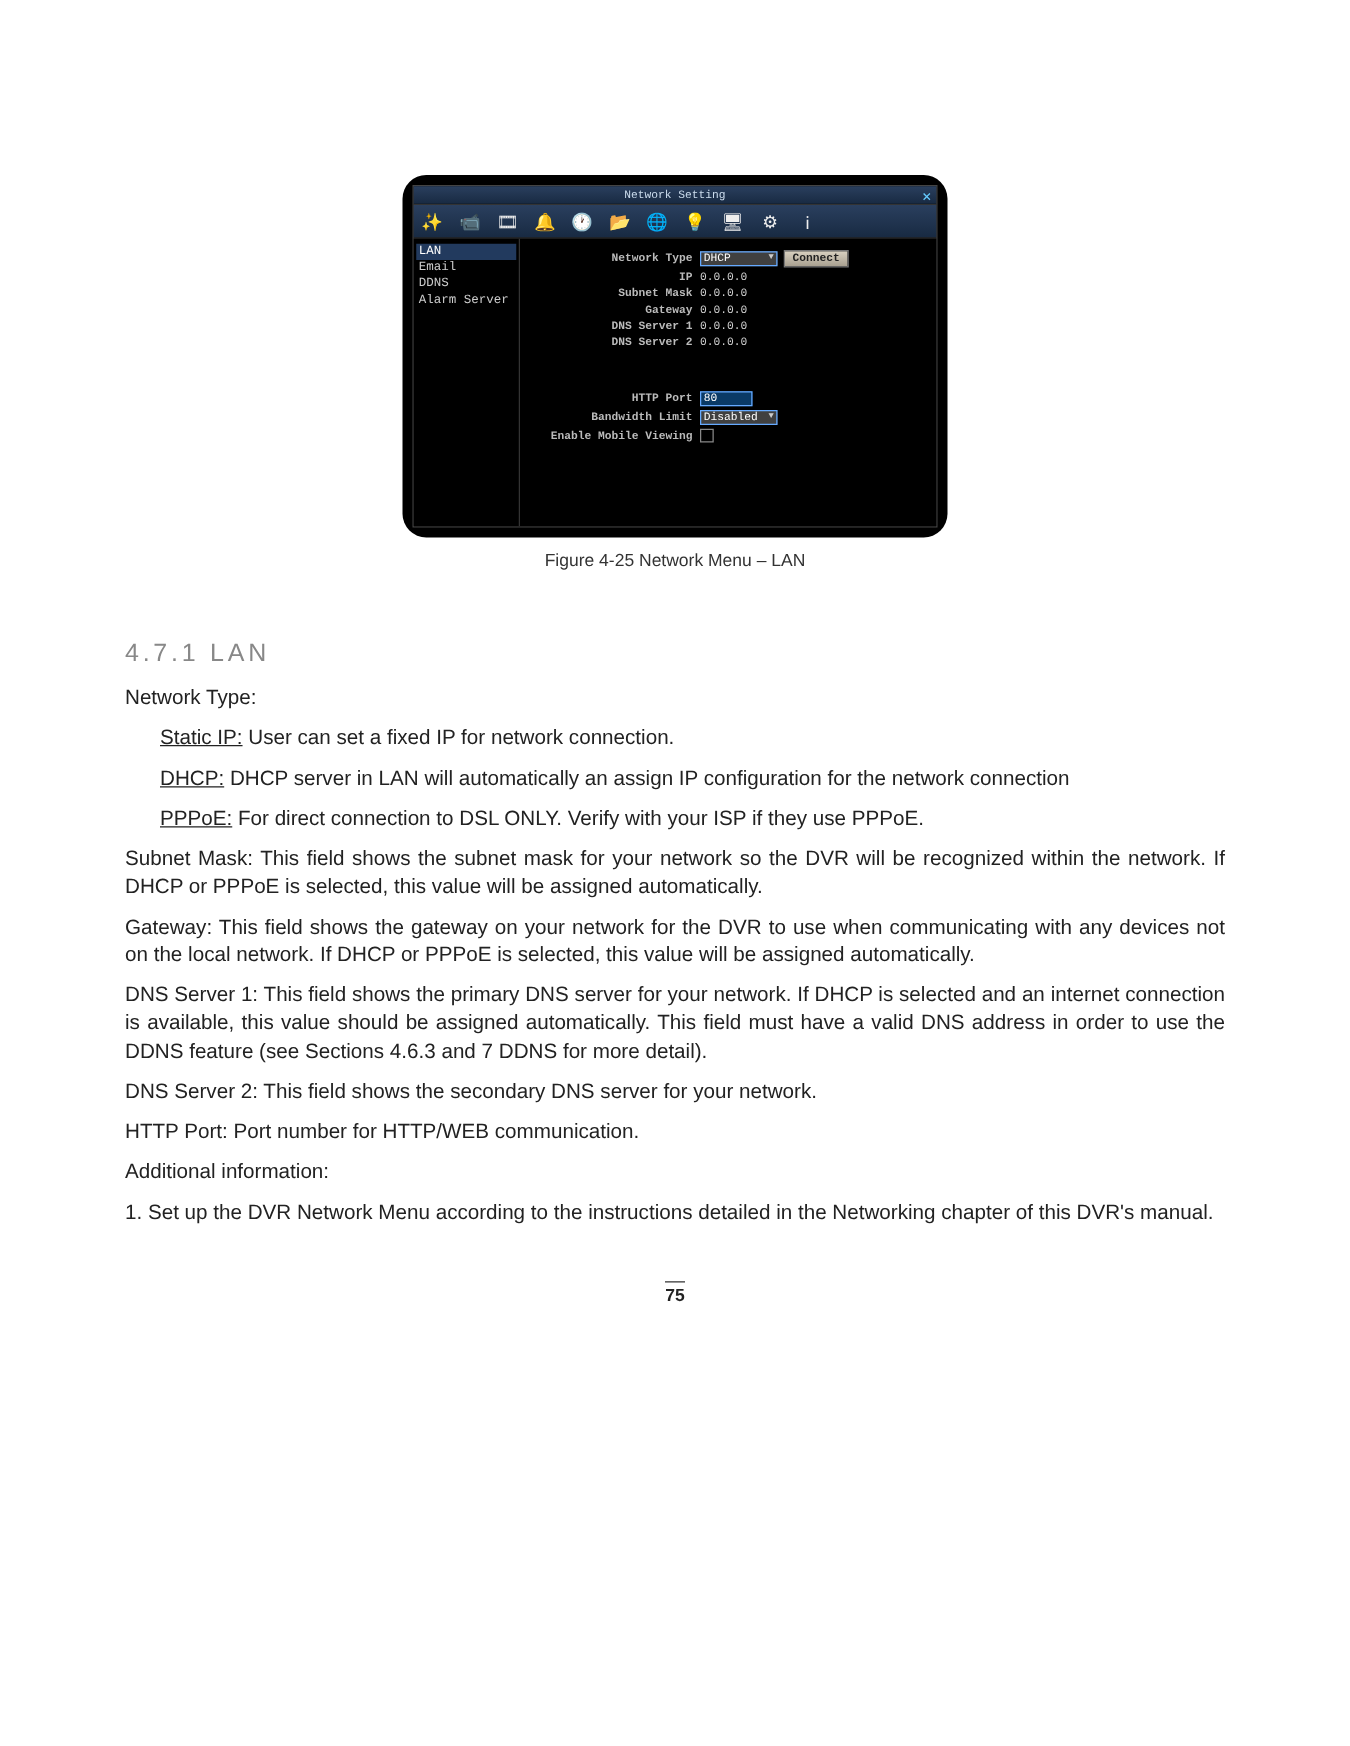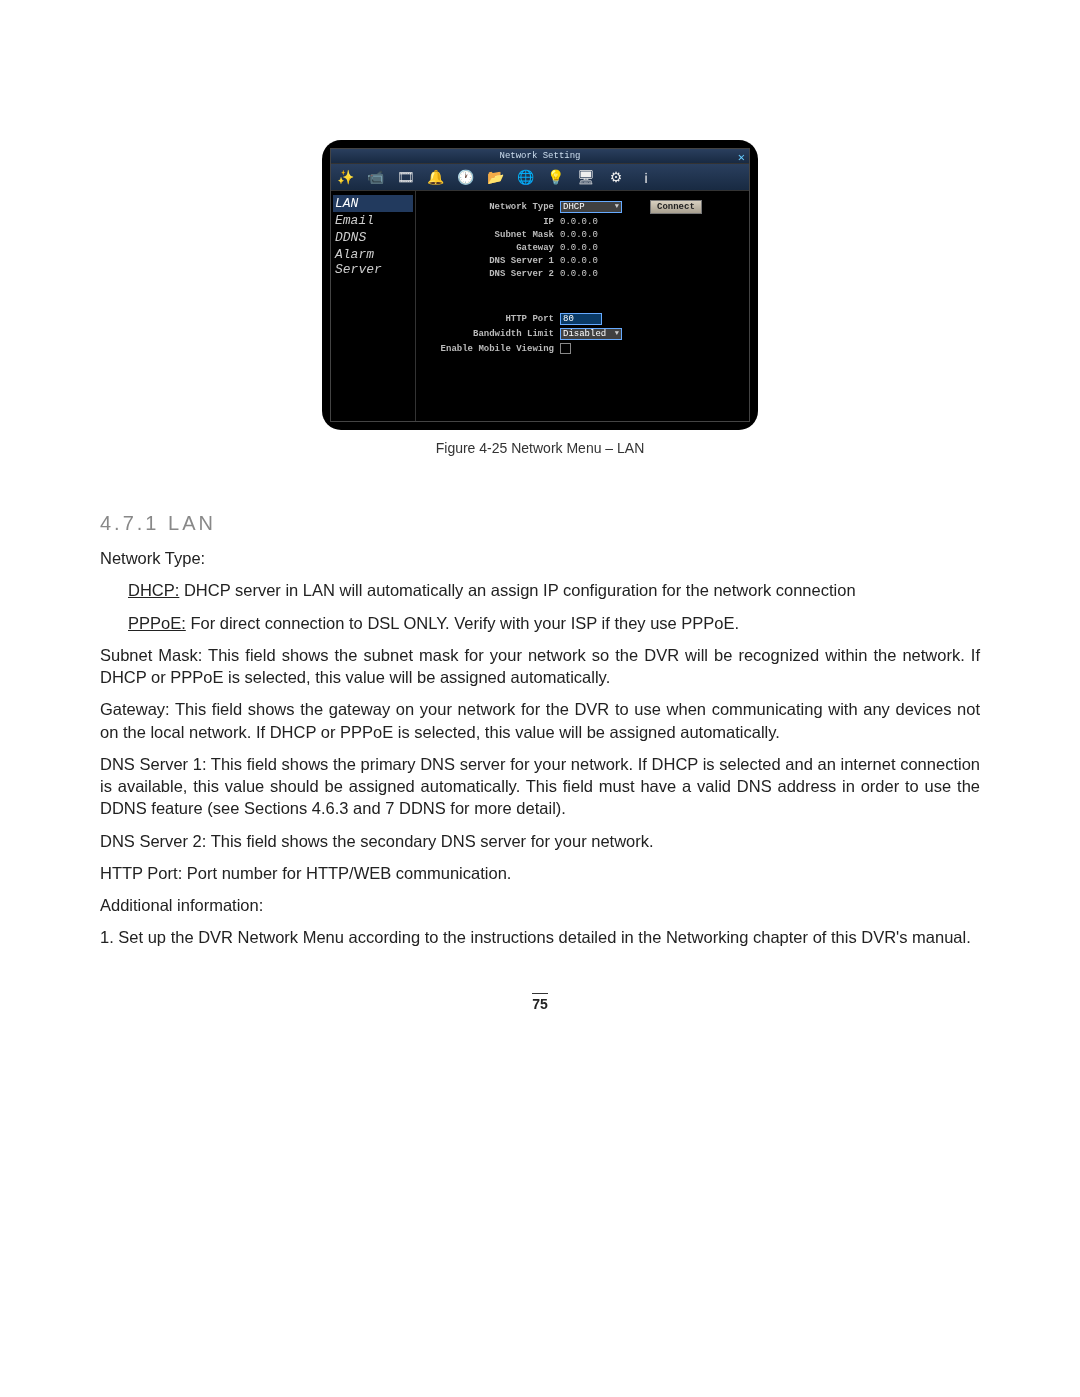--- a/index.html
+++ b/index.html
@@ -68,24 +68,23 @@
   }
   .dvr-body {
     display: flex;
     background: #000;
     min-height: 230px;
   }
   .dvr-sidebar {
     width: 80px;
     border-right: 1px solid #333;
     font-family: "Courier New", monospace;
-    font-size: 13px;
+    font-size: 10px;
     color: #ccc;
     padding: 4px 2px;
-    font-style: italic;
   }
   .dvr-sidebar div {
     padding: 1px 2px;
   }
   .dvr-sidebar .sel {
     background: #223a5e;
     color: #fff;
   }
   .dvr-content {
     flex: 1;
@@ -140,21 +139,21 @@
   }
   .dvr-button {
     display: inline-block;
     background: linear-gradient(#d8d0c0, #a8a090);
     color: #222;
     border: 1px solid #777;
     font-family: "Courier New", monospace;
     font-size: 9px;
     font-weight: bold;
     padding: 1px 6px;
-    margin-left: 28px;
+    margin-left: 5px;
   }
   .dvr-checkbox {
     display: inline-block;
     width: 9px;
     height: 9px;
     border: 1px solid #888;
     background: #000;
   }
   .dvr-gap {
     height: 28px;
@@ -271,20 +270,23 @@
         </div>
       </div>
     </div>
     <div class="figure-caption">Figure 4-25 Network Menu – LAN</div>
   </div>
 
   <div class="section-heading">4.7.1  LAN</div>
 
   <div class="body-text">Network Type:</div>
 
+  <div class="body-text indent">
+    <span class="term">Static IP:</span><span> User can set a fixed IP for network connection.</span>
+  </div>
 
   <div class="body-text indent">
     <span class="term">DHCP:</span><span> DHCP server in LAN will automatically an assign IP configuration for the network connection</span>
   </div>
 
   <div class="body-text indent">
     <span class="term">PPPoE:</span><span> For direct connection to DSL ONLY. Verify with your ISP if they use PPPoE.</span>
   </div>
 
 

